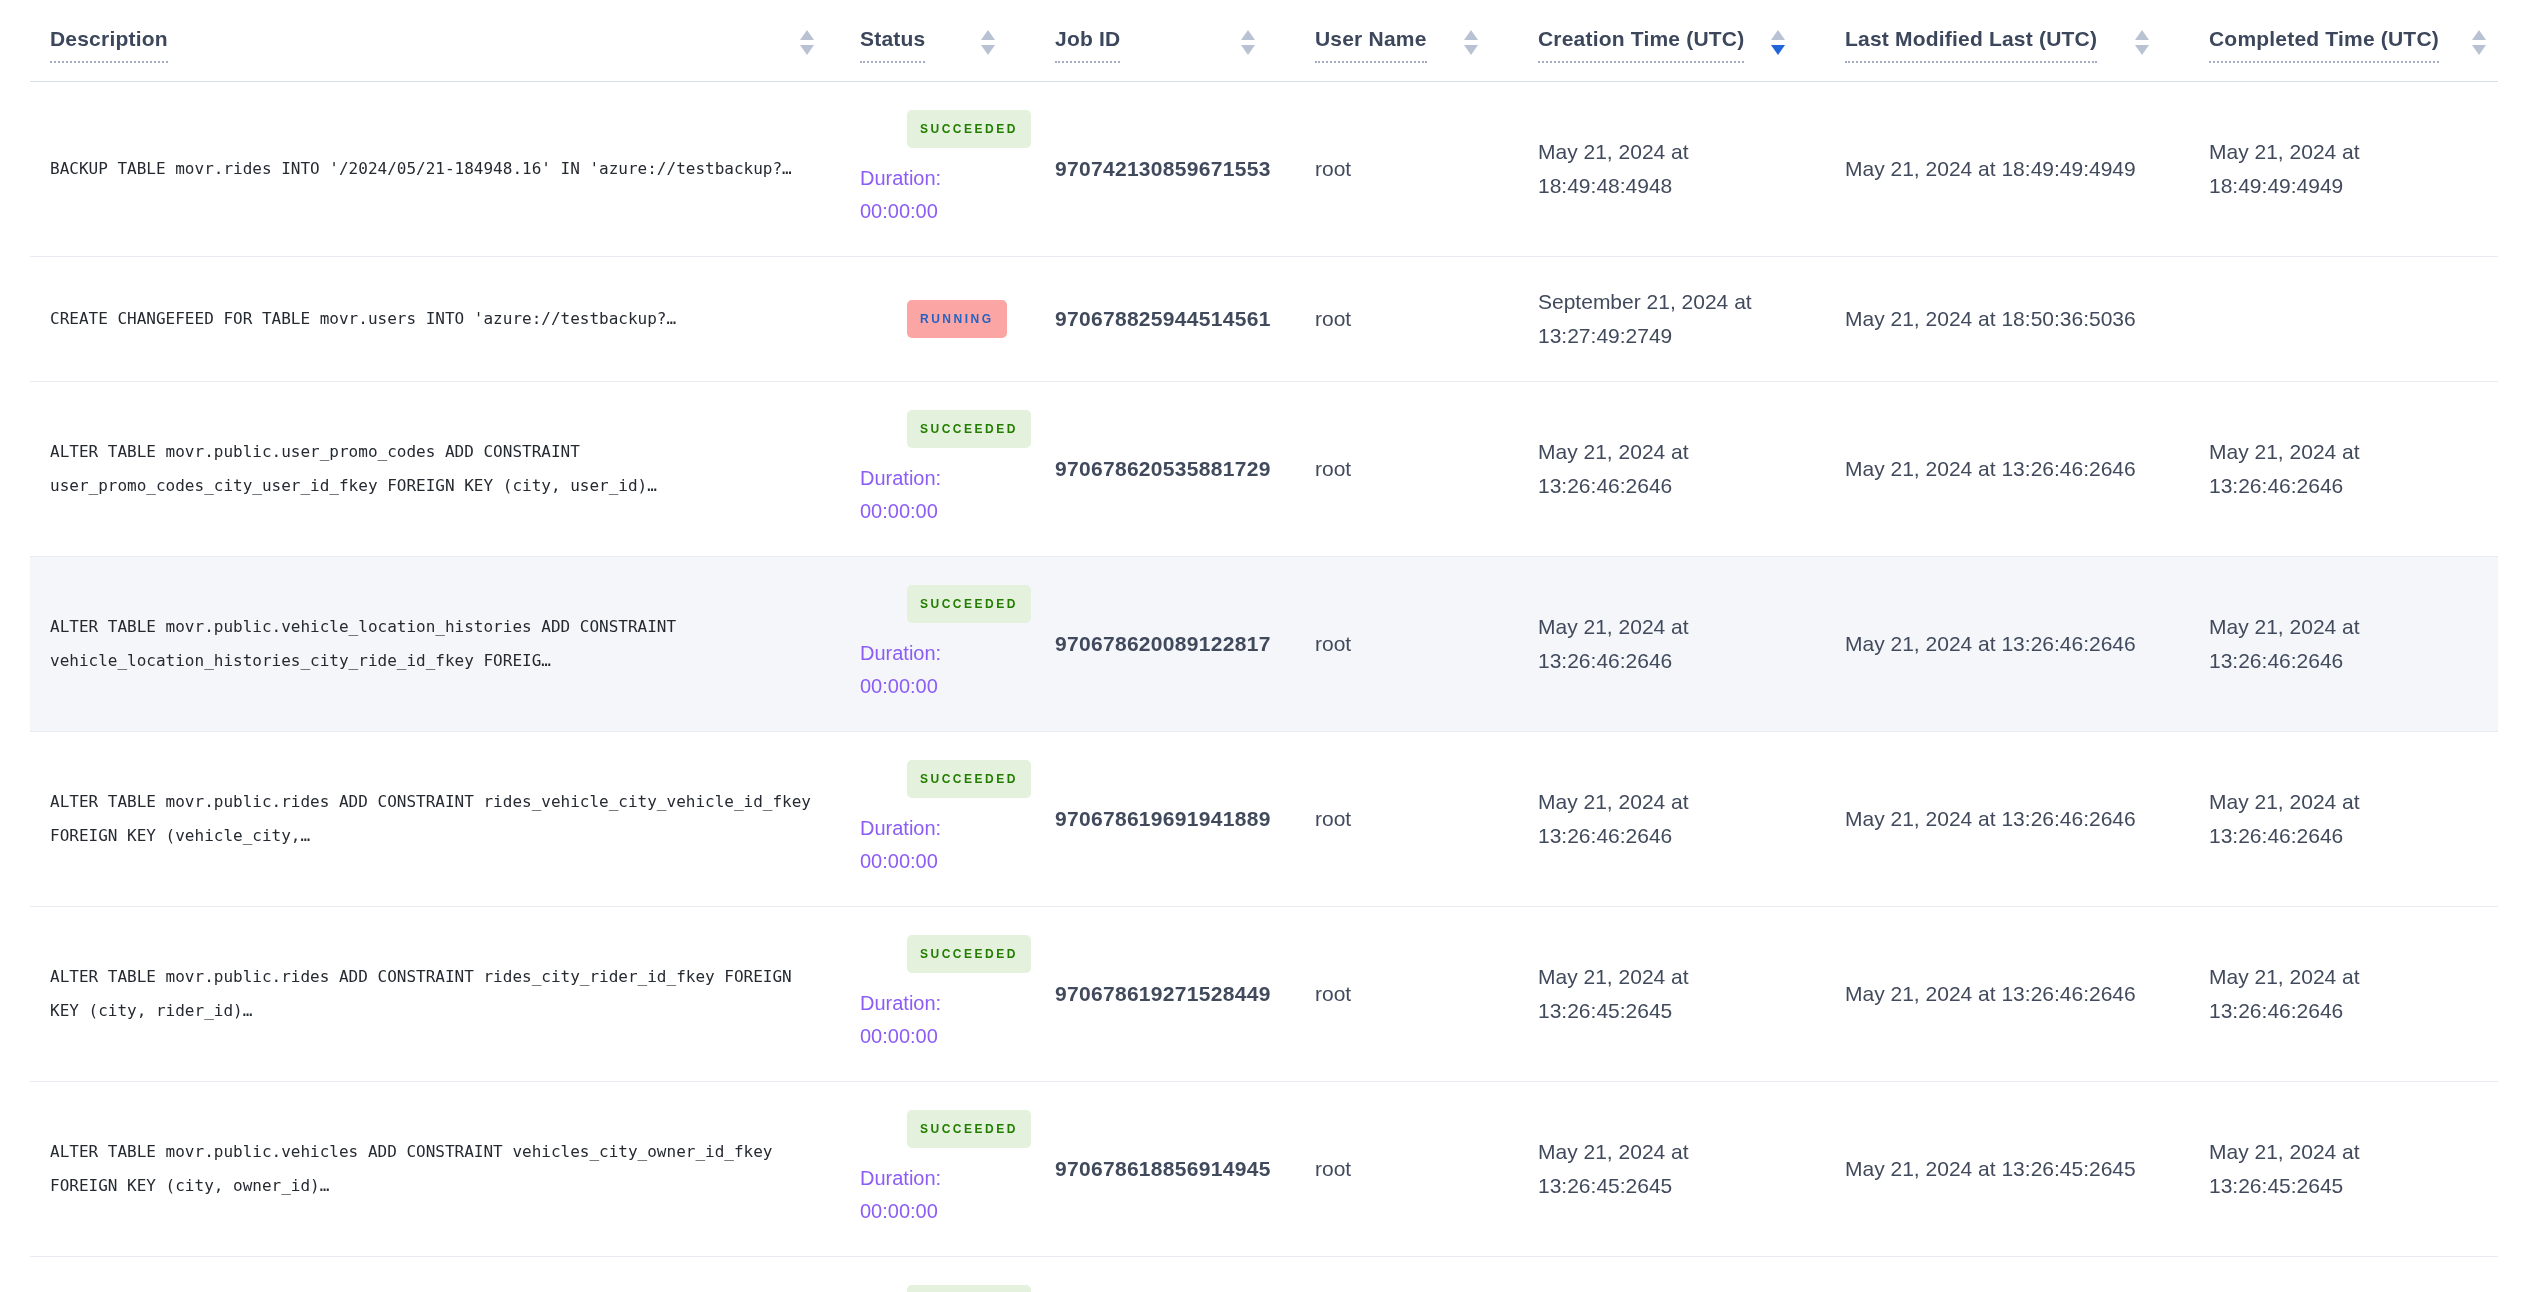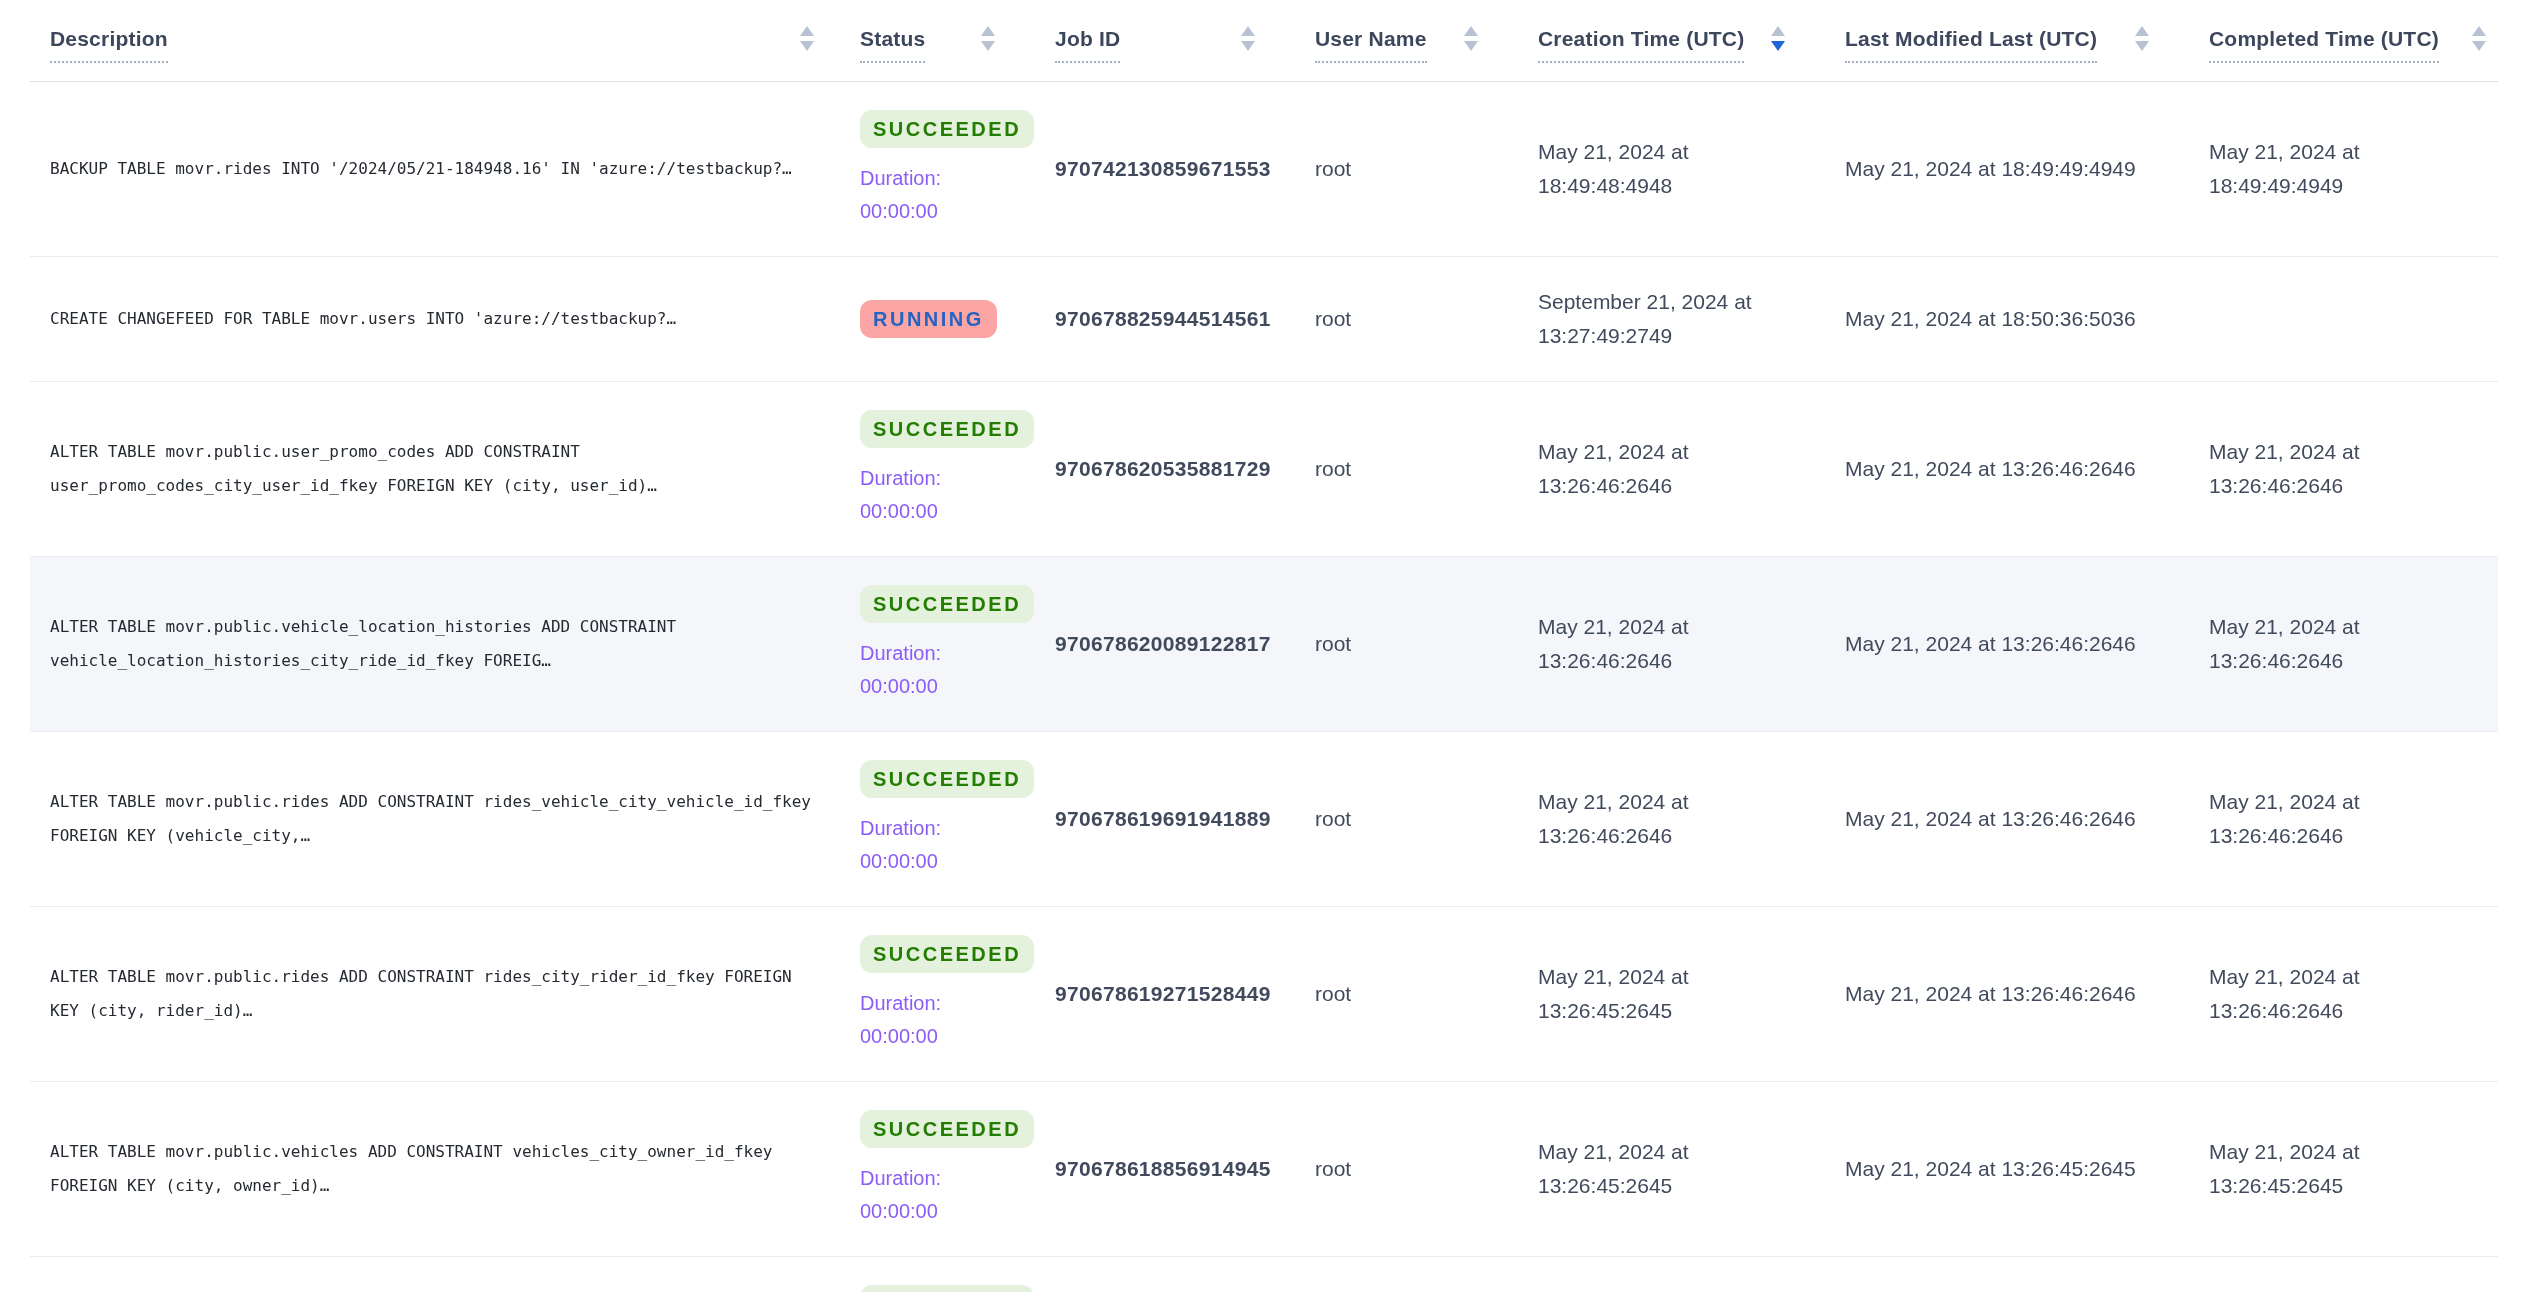--- a/index.html
+++ b/index.html
@@ -18,21 +18,21 @@
   
   thead th {
     text-align: left;
     vertical-align: middle;
     border-bottom: 1px solid #d9dee8;
     padding: 26px 40px 18px 20px;
     height: 80px;
   }
   th .th-inner {
     display: flex;
-    align-items: flex-start;
+    align-items: flex-end;
     justify-content: space-between;
     width: 100%;
   }
   th .th-label {
     font-size: 21px;
     font-weight: bold;
     color: #3c475c;
     letter-spacing: 0.2px;
     line-height: 26px;
     padding-bottom: 9px;
@@ -86,27 +86,28 @@
     color: #414a5c;
   }
   td.cell-jobid .sans-val { letter-spacing: 0.3px; font-weight: bold; }
   td.cell-creation  { padding-right: 60px; }
   td.cell-modified  { padding-right: 25px; }
   td.cell-completed { padding-right: 40px; }
   
   td.cell-status { padding-right: 20px; }
   .badge {
     display: inline-block;
-    font-size: 20px;
+    font-size: 12px;
     font-weight: bold;
     letter-spacing: 2.5px;
     line-height: 20px;
     padding: 9px 13px;
-    border-radius: 12px;
+    border-radius: 5px;
     white-space: nowrap;
+    margin-left: 47px;
   }
   .badge-succeeded { background: #e4f1dc; color: #237d00; }
   .badge-running   { background: #fca5a5; color: #2463c4; }
   .duration {
     margin-top: 14px;
     font-size: 20px;
     line-height: 33px;
     color: #8b5cf6;
     max-width: 150px;
   }

